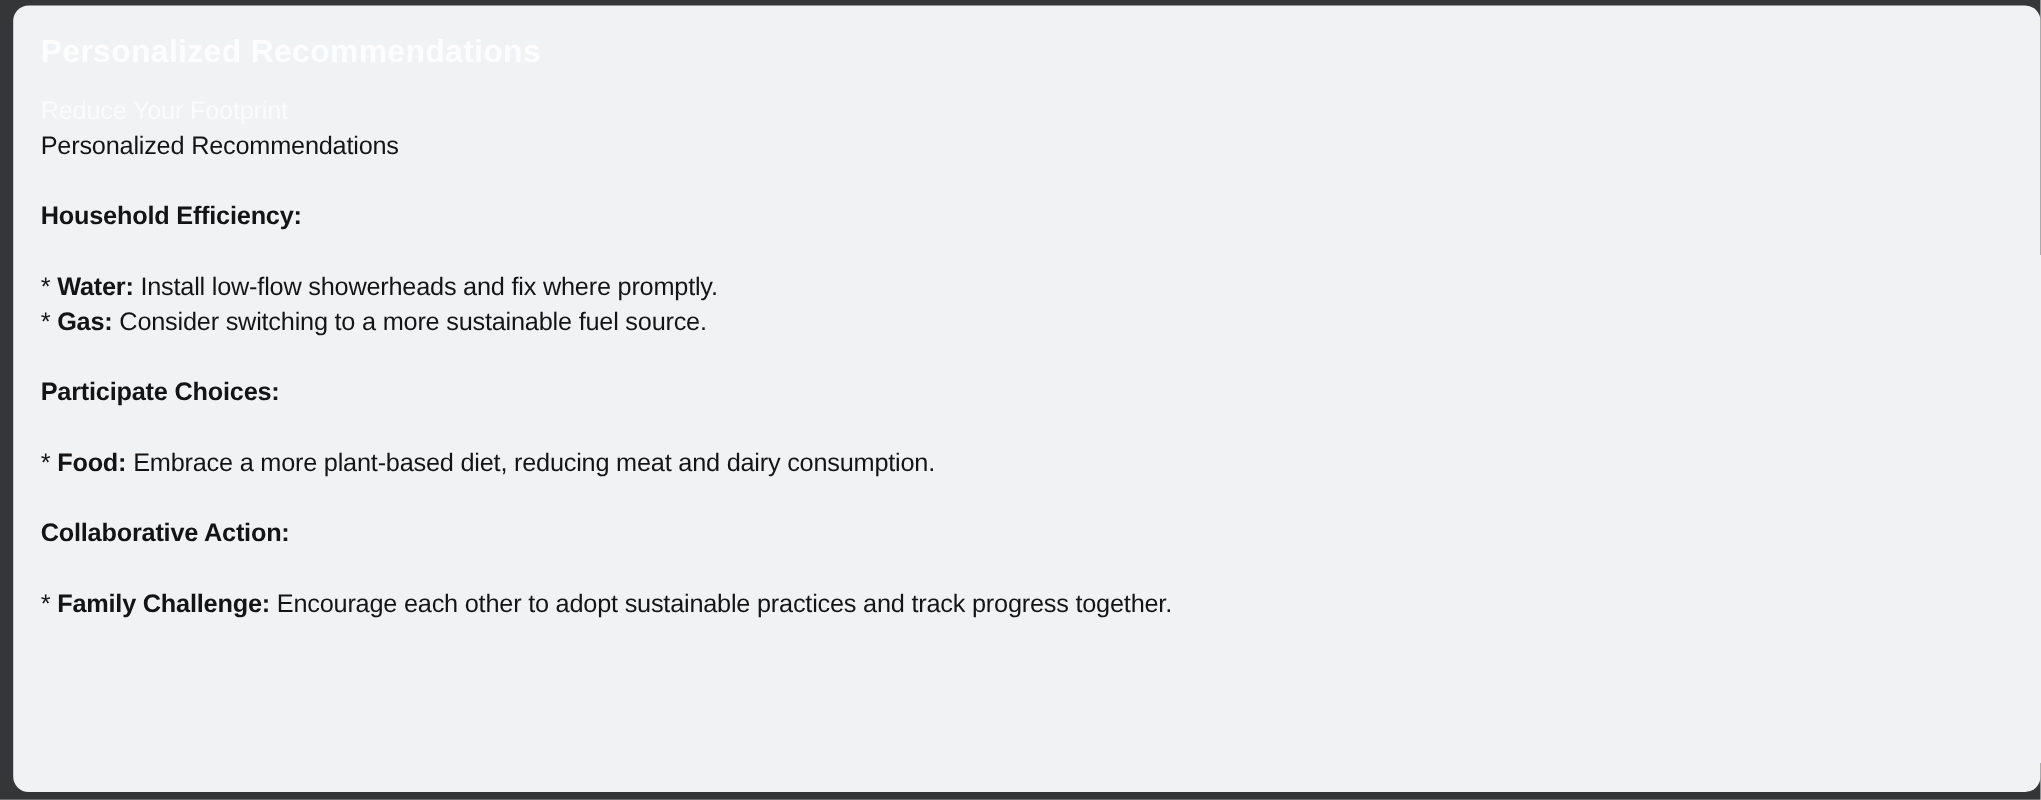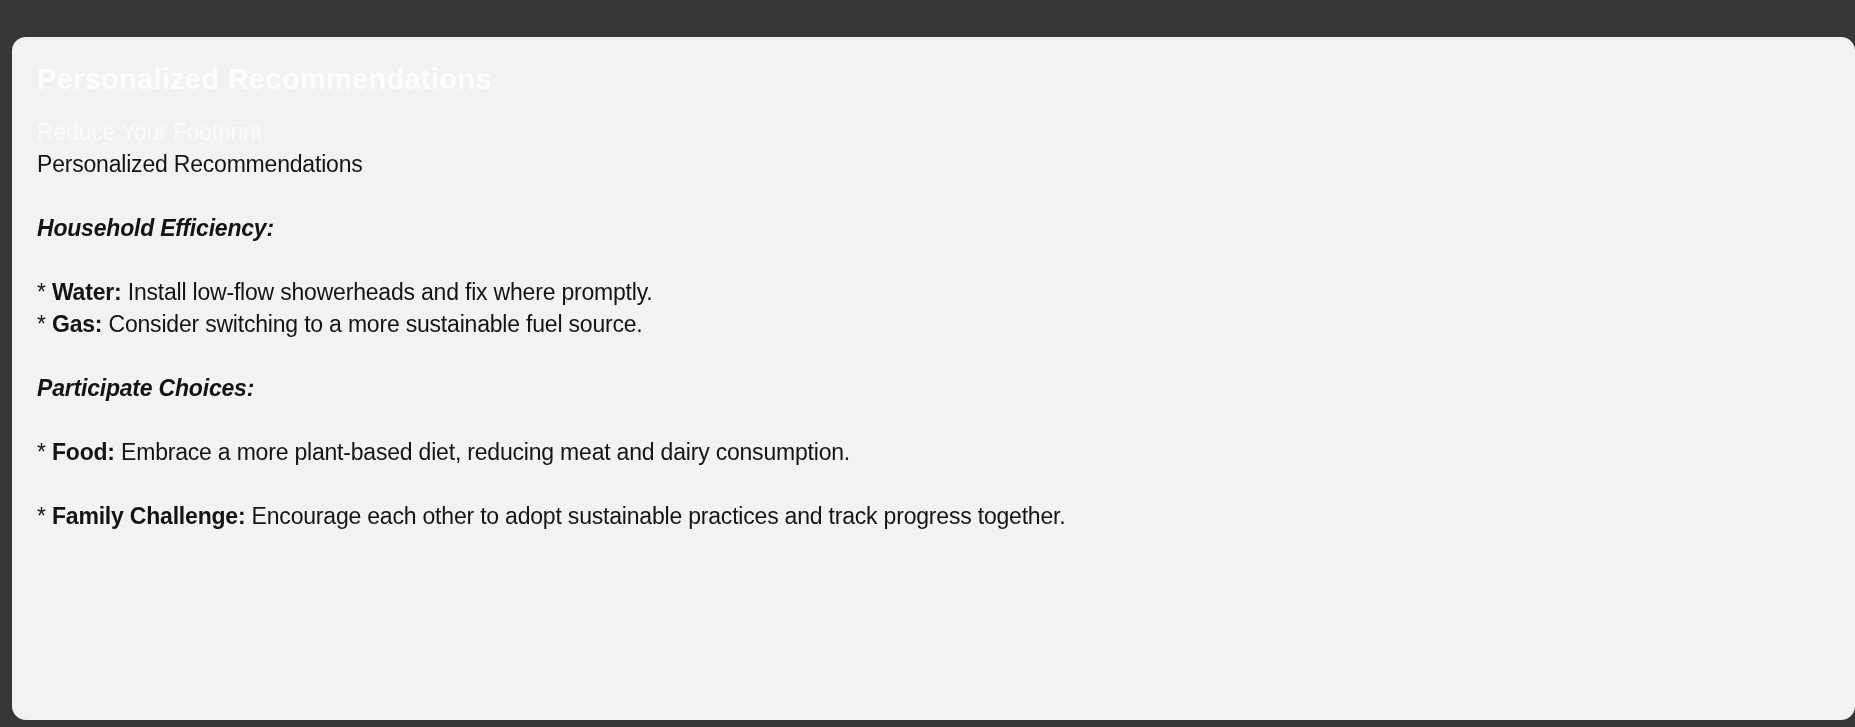--- a/index.html
+++ b/index.html
@@ -15,39 +15,38 @@
   .card {
     position: absolute;
     left: 12px;
     top: 5px;
     right: 0;
     bottom: 7px;
     background: var(--card-bg, #f1f2f4);
     border-radius: 14px;
     padding: 24px 30px 0 25px;
     overflow: hidden;
-    margin-top: 32px;
   }
   .card-title {
     margin: 0 0 19px 0;
     font-size: 29px;
     line-height: 36px;
     font-weight: 700;
     letter-spacing: 0.3px;
     color: var(--card-title-color, #fdfdfe);
   }
   .content {
     font-size: 23px;
     letter-spacing: -0.2px;
     color: var(--text-color, #141414);
   }
   .block { margin: 0 0 32px 0; }
   .line { line-height: 32px; }
   .subtitle { color: var(--subtitle-color, #fafbfc); }
-  .section-heading { font-weight: 700; font-style: italic; }
+  .section-heading { font-weight: 700; }
   .item-label { font-weight: 700; }
 </style>
 </head>
 <body style="--page-bg: #353637; --card-bg: #f1f2f4; --card-title-color: #fdfdfe; --subtitle-color: #fafbfc; --text-color: #141414;">
 
 <div class="card">
 
   <h1 class="card-title">Personalized Recommendations</h1>
 
   <div class="content">
@@ -79,20 +78,23 @@
     </div>
 
     <div class="block">
       <div class="line">
         <span>*</span>
         <span class="item-label">Food:</span>
         <span>Embrace a more plant-based diet, reducing meat and dairy consumption.</span>
       </div>
     </div>
 
+    <div class="block">
+      <div class="line section-heading">Collaborative Action:</div>
+    </div>
 
     <div class="block">
       <div class="line">
         <span>*</span>
         <span class="item-label">Family Challenge:</span>
         <span>Encourage each other to adopt sustainable practices and track progress together.</span>
       </div>
     </div>
 
   </div>

